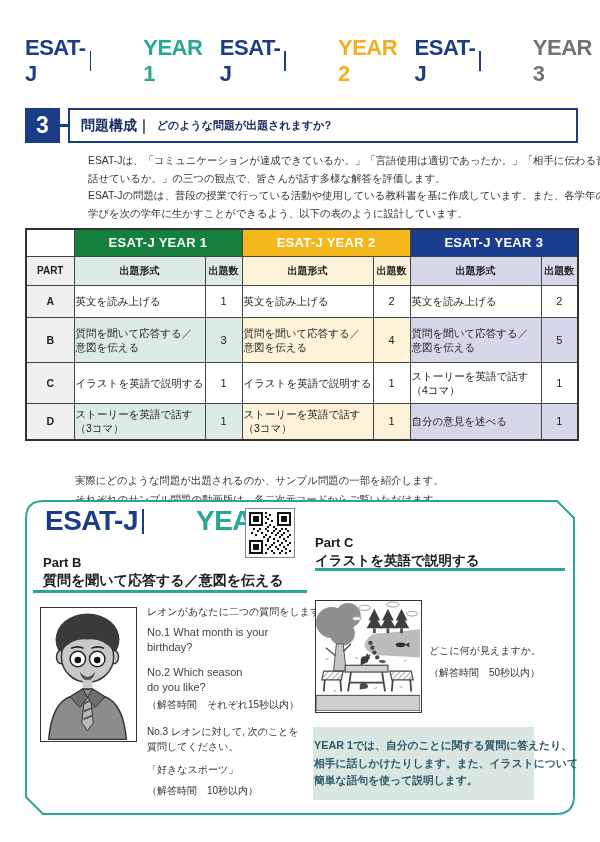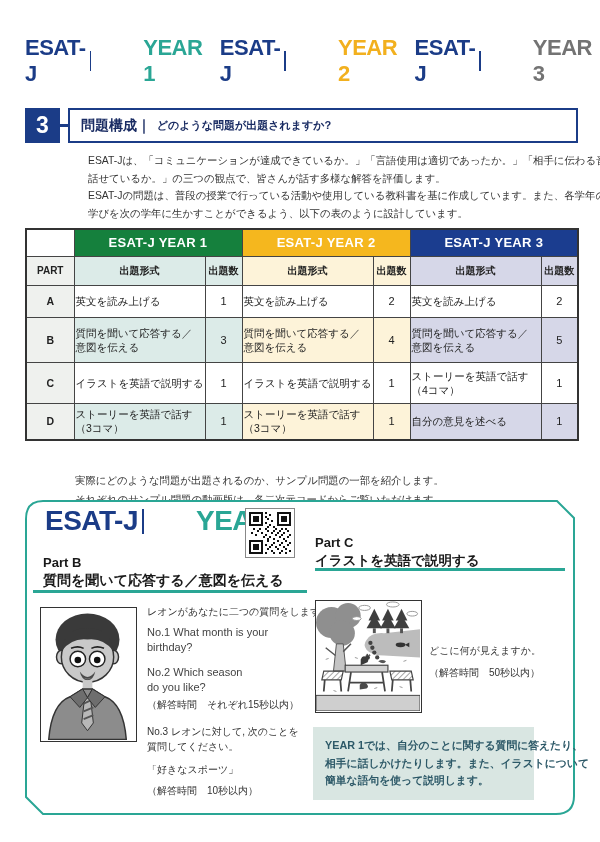--- a/index.html
+++ b/index.html
@@ -72,21 +72,21 @@
   .rule-b { left:8px; top:90px; width:274px; }
   .rule-c { left:290px; top:68px; width:250px; }
   .portrait { position:absolute; left:15px; top:107px; width:97px; height:135px; border:1.5px solid #333; background:#fff; }
   .pb-text { position:absolute; left:122px; top:104px; width:172px; }
   .pb-text div { font-size:10px; line-height:15px; color:#333; white-space:nowrap; }
   .pb-text .en { font-size:11px; color:#444; }
   .g6 { margin-top:6px; } .g10 { margin-top:10px; } .g2 { margin-top:2px; } .g12 { margin-top:12px; } .g8 { margin-top:8px; }
   .scene { position:absolute; left:290px; top:100px; width:107px; height:113px; border:1.5px solid #333; background:#fff; }
   .pc-prompt { position:absolute; left:404px; top:143px; }
   .pc-prompt div { font-size:10px; line-height:16px; color:#333; white-space:nowrap; }
-  .note { position:absolute; left:288px; top:227px; width:221px; height:73px; background:#d9e6e2; padding:10px 12px; }
+  .note { position:absolute; left:288px; top:227px; width:221px; height:73px; background:#d9e6e2; padding:10px 1px; }
   .note div { font-size:10.8px; line-height:17.5px; color:#2d5968; font-weight:600; white-space:nowrap; }
 </style>
 </head>
 <body>
 
 <div class="page">
 
 
   <div class="logo-row">
     <div class="logo-group">

